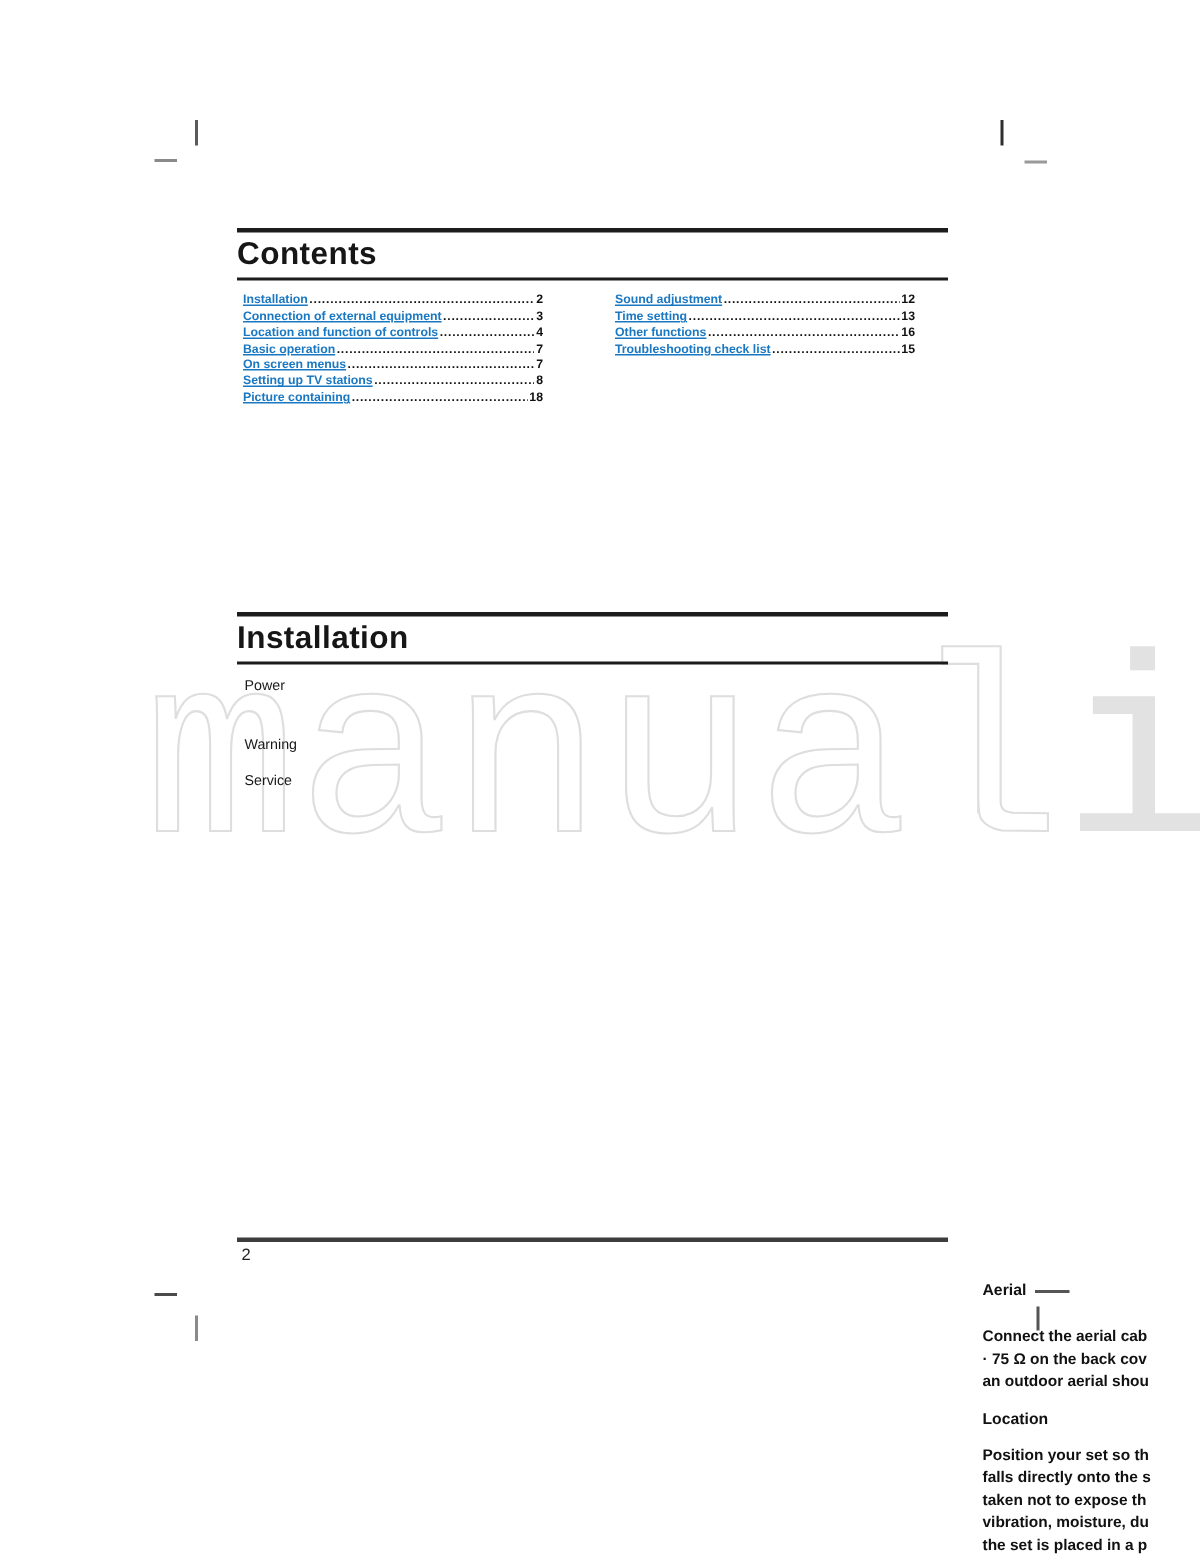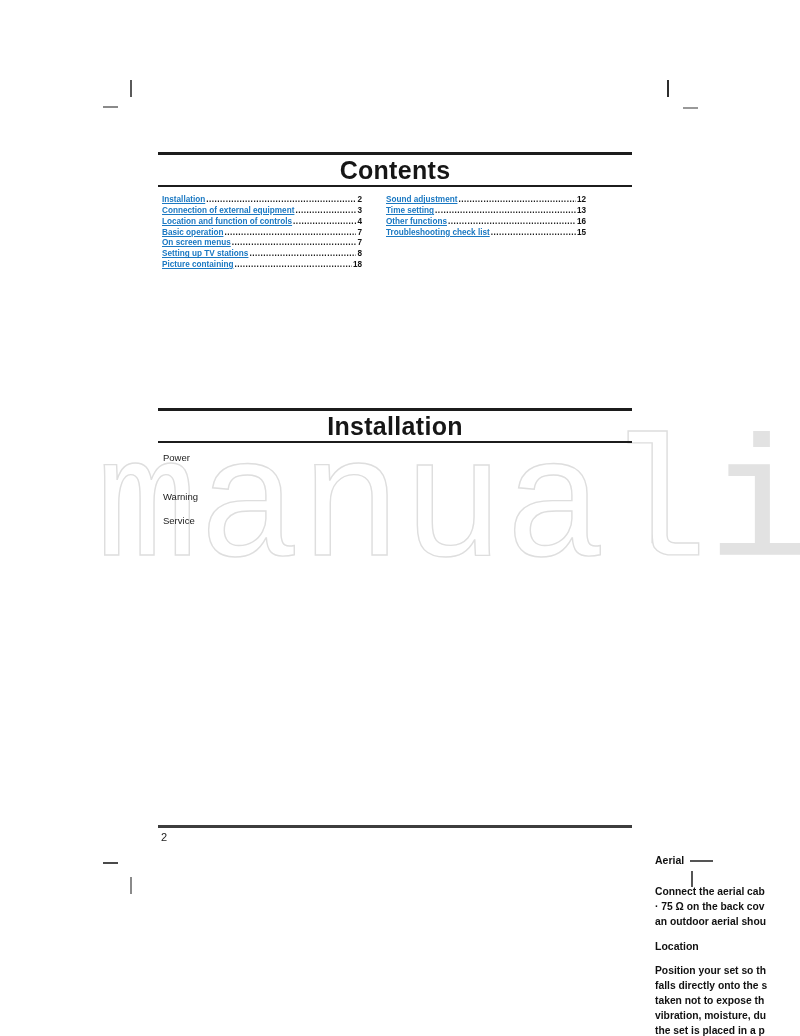--- a/index.html
+++ b/index.html
@@ -23,30 +23,30 @@
     z-index:0; user-select:none;
   }
   .wm-outline { color:transparent; -webkit-text-stroke:1.4px #dedede; }
   .wm-solid   { color:#e2e2e2; }
 
   
   .title-block { position:absolute; left:158px; width:474px; z-index:1; }
   .rule-top    { height:2.5px; background:#1c1c1c; }
   .rule-bottom { height:2px;   background:#1c1c1c; }
   .section-title {
-    font-size:25px; font-weight:bold; text-align:center;
+    font-size:21px; font-weight:bold; 
     line-height:30px; color:#161616; letter-spacing:0.3px;
   }
   #contents-block    { top:152px; }
   #installation-block{ top:408px; }
 
   
   .toc { display:flex; margin-top:8px; padding-left:4px; }
   .toc-col { width:200px; }
-  .toc-col.right { margin-left:24px; }
+  .toc-col.right { margin-left:48px; }
   .toc-row {
     display:flex; align-items:flex-end; height:10.8px;
     font-size:8.2px; font-weight:bold; line-height:10px;
   }
   .toc-link {
     color:#1a78c2; text-decoration:underline;
     text-decoration-thickness:1px; white-space:nowrap; cursor:pointer;
   }
   .leader { flex:1; overflow:hidden; white-space:nowrap; color:#111; margin:0 1px; }
   .leader::after {

